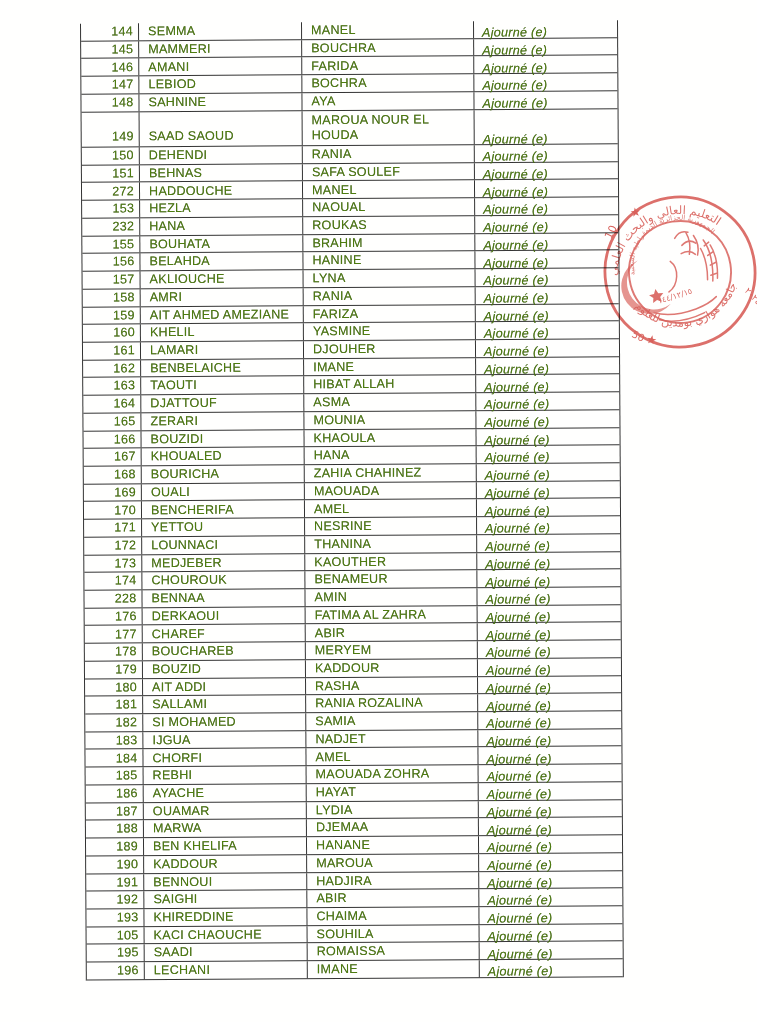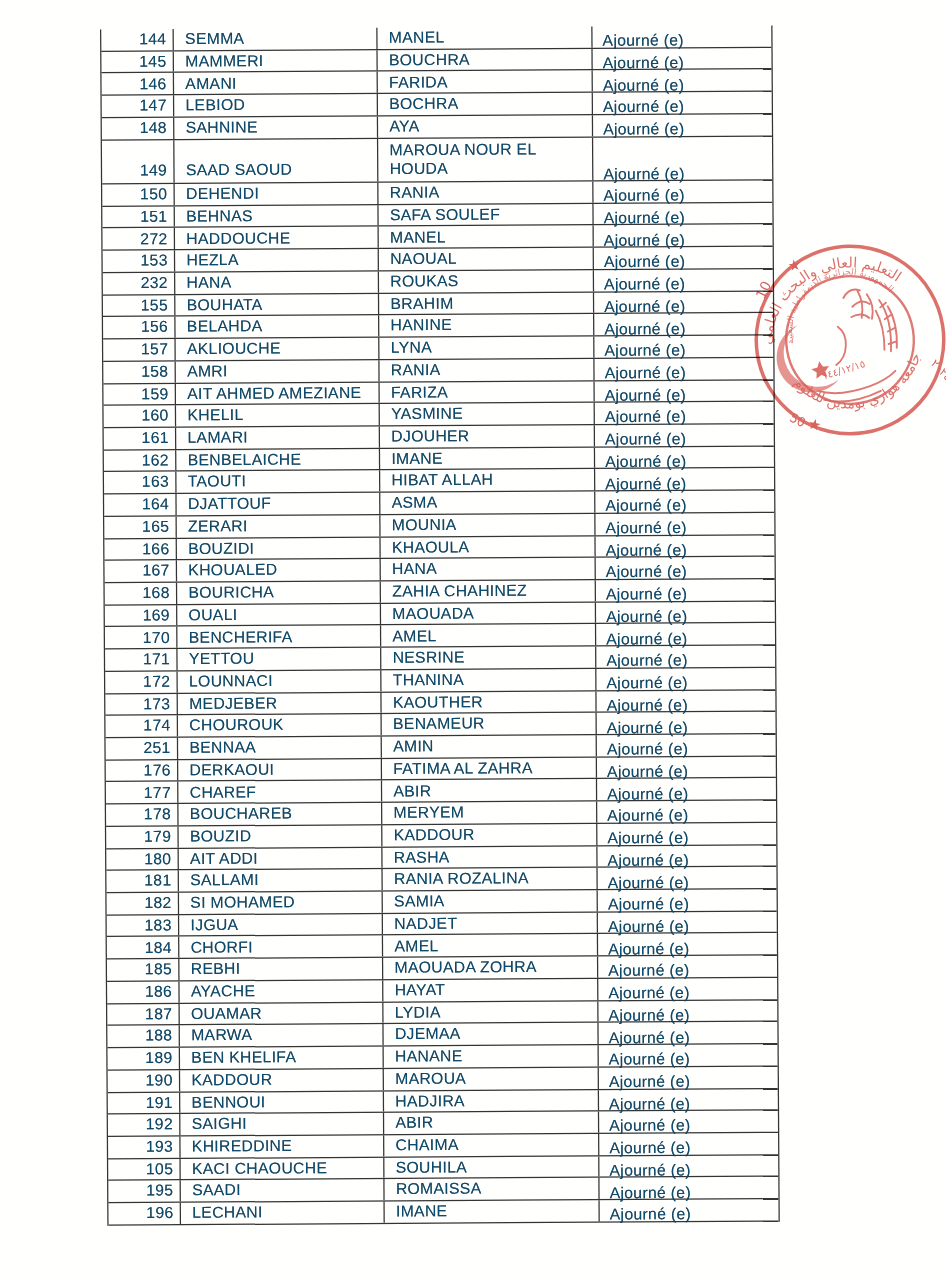--- a/index.html
+++ b/index.html
@@ -1,18 +1,18 @@
 <!DOCTYPE html>
 <html><head>
 <meta charset="utf-8">
 <style>
   html,body{margin:0;padding:0;background:#ffffff;}
   .page{
     position:relative;width:757px;height:1022px;background:#fffffe;overflow:hidden;
-    font-family:"Liberation Sans", sans-serif;color:#0c4a6e;
+    font-family:"Liberation Sans", sans-serif;color:#4d7c0f;
   }
   
   .sheet{
     position:absolute;left:80px;top:22px;width:536px;
     transform:rotate(-0.35deg);transform-origin:50% 0;
     border-left:1.6px solid #343434;border-right:1.6px solid #343434;
   }
   .row{
     display:flex;height:17.72px;border-bottom:1.5px solid #343434;
     box-sizing:border-box;position:relative;
@@ -21,21 +21,21 @@
   .cell{
     box-sizing:border-box;display:flex;align-items:center;overflow:visible;
     font-size:12.6px;letter-spacing:0.25px;white-space:pre-line;line-height:14.5px;
     text-shadow:0 0 .45px rgba(20,20,20,.55);
   }
   .c1{width:57px;justify-content:flex-end;padding-right:5px;}
   .c2{width:163px;border-left:1.5px solid #343434;padding-left:9px;}
   .c3{width:172px;border-left:1.5px solid #343434;padding-left:9px;}
   .c4{width:144px;border-left:1.5px solid #343434;padding-left:8px;
       align-items:flex-end;padding-bottom:0;}
-  .c4 span{transform:translateY(2.5px);display:inline-block;}
+  .c4 span{transform:translateY(2.5px);display:inline-block;font-style:italic;}
   .tall .c1,.tall .c2{align-items:flex-end;padding-bottom:3px;}
   
   .stamp{
     position:absolute;left:596px;top:188px;width:168px;height:168px;
     mix-blend-mode:multiply;opacity:.92;filter:blur(.2px);
   }
   .stamp svg{transform:rotate(-9deg);}
   .stamp text{font-family:"DejaVu Sans", sans-serif;fill:#d5534d;}
 </style>
 </head>
@@ -226,21 +226,21 @@
           <div class="cell c3">KAOUTHER</div>
           <div class="cell c4"><span>Ajourné (e)</span></div>
         </div>
         <div class="row">
           <div class="cell c1">174</div>
           <div class="cell c2">CHOUROUK</div>
           <div class="cell c3">BENAMEUR</div>
           <div class="cell c4"><span>Ajourné (e)</span></div>
         </div>
         <div class="row">
-          <div class="cell c1">251</div>
+          <div class="cell c1">228</div>
           <div class="cell c2">BENNAA</div>
           <div class="cell c3">AMIN</div>
           <div class="cell c4"><span>Ajourné (e)</span></div>
         </div>
         <div class="row">
           <div class="cell c1">176</div>
           <div class="cell c2">DERKAOUI</div>
           <div class="cell c3">FATIMA AL ZAHRA</div>
           <div class="cell c4"><span>Ajourné (e)</span></div>
         </div>

